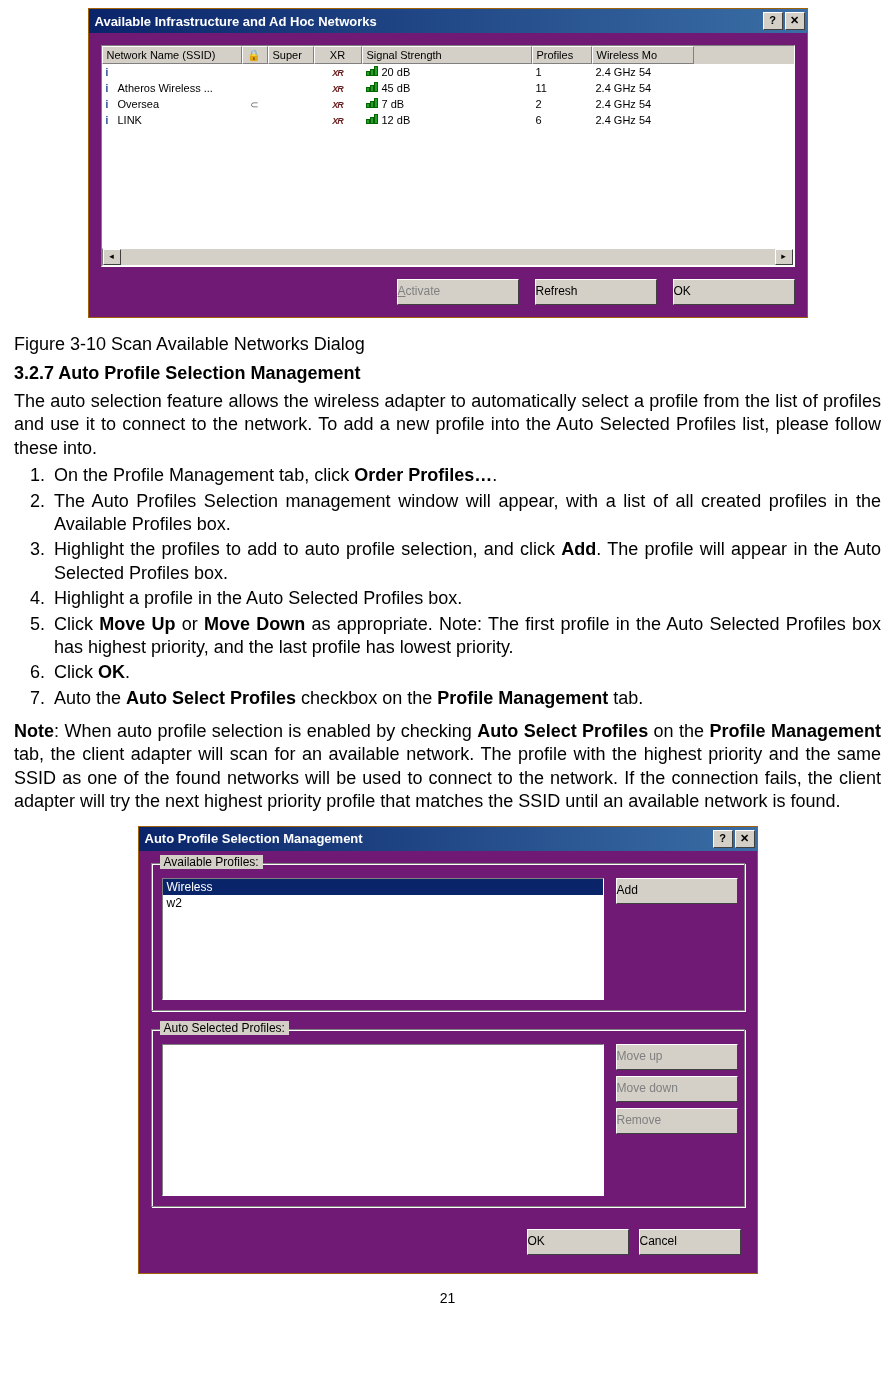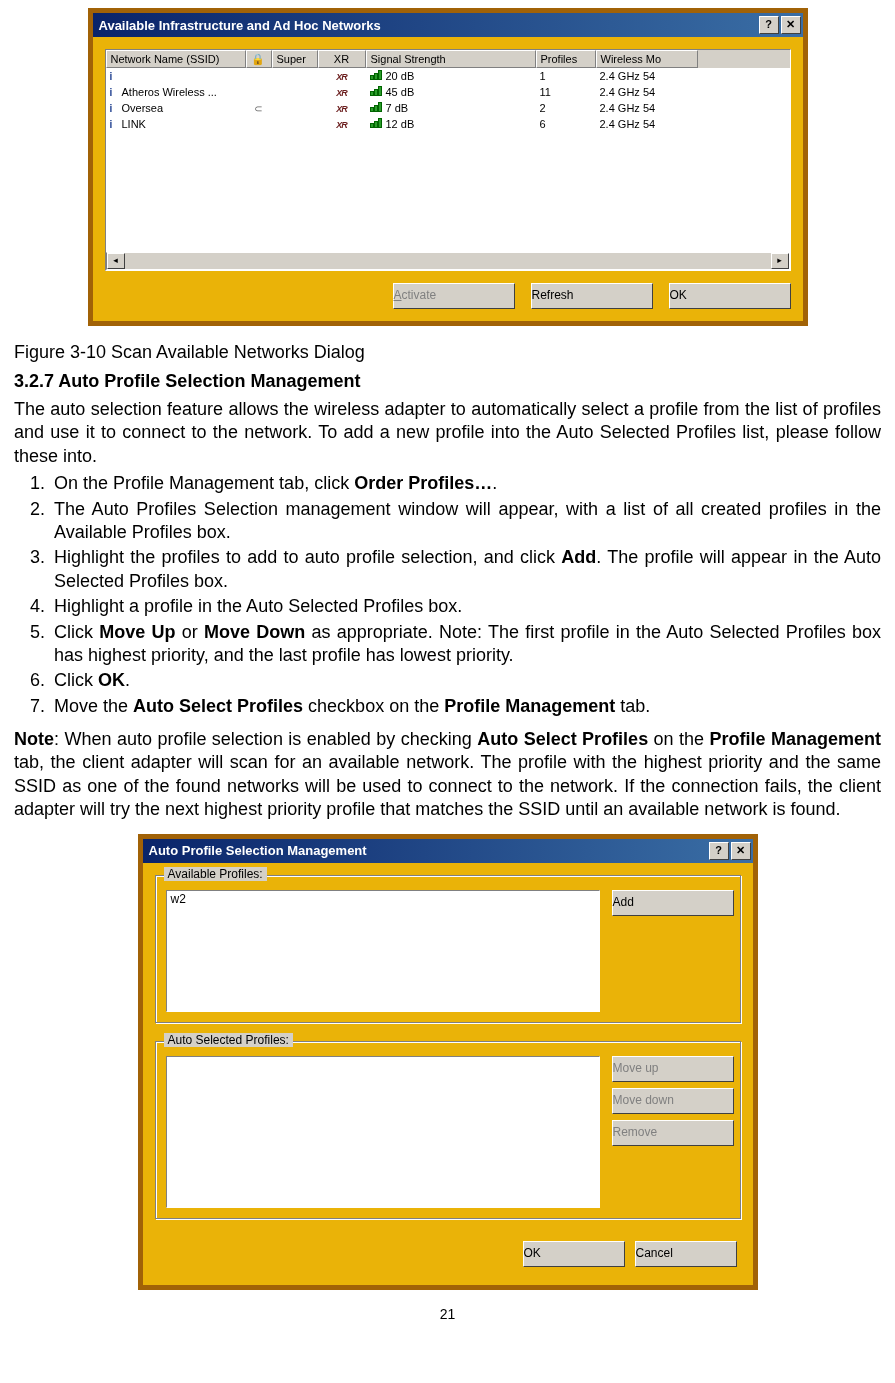--- a/index.html
+++ b/index.html
@@ -51,22 +51,22 @@
   .bold { font-weight: bold; }
   .page-number {
     text-align: center;
     font-size: 14px;
     margin-top: 6px;
   }
 
   
   .dialog {
     margin: 0 auto 16px auto;
-    border: 5px solid #a16207;
-    background: #eab308;
+    border: 1px solid #a16207;
+    background: #701a75;
     box-sizing: border-box;
   }
   .dialog.scan {
     width: 720px;
   }
   .dialog.auto {
     width: 620px;
   }
   .titlebar {
     display: flex;
@@ -369,38 +369,39 @@
 
   <p class="para">The auto selection feature allows the wireless adapter to automatically select a profile from the list of profiles and use it to connect to the network. To add a new profile into the Auto Selected Profiles list, please follow these into.</p>
 
   <ol class="steps">
     <li><span>On the Profile Management tab, click </span><span class="bold">Order Profiles…</span><span>.</span></li>
     <li>The Auto Profiles Selection management window will appear, with a list of all created profiles in the Available Profiles box.</li>
     <li><span>Highlight the profiles to add to auto profile selection, and click </span><span class="bold">Add</span><span>. The profile will appear in the Auto Selected Profiles box.</span></li>
     <li>Highlight a profile in the Auto Selected Profiles box.</li>
     <li><span>Click </span><span class="bold">Move Up</span><span> or </span><span class="bold">Move Down</span><span> as appropriate. Note: The first profile in the Auto Selected Profiles box has highest priority, and the last profile has lowest priority.</span></li>
     <li><span>Click </span><span class="bold">OK</span><span>.</span></li>
-    <li><span>Move the </span><span class="bold">Auto Select Profiles</span><span> checkbox on the </span><span class="bold">Profile Management</span><span> tab.</span></li>
+    <li><span>Auto the </span><span class="bold">Auto Select Profiles</span><span> checkbox on the </span><span class="bold">Profile Management</span><span> tab.</span></li>
   </ol>
 
   <p class="note">
     <span class="bold">Note</span><span>: When auto profile selection is enabled by checking </span><span class="bold">Auto Select Profiles</span><span> on the </span><span class="bold">Profile Management</span><span> tab, the client adapter will scan for an available network. The profile with the highest priority and the same SSID as one of the found networks will be used to connect to the network. If the connection fails, the client adapter will try the next highest priority profile that matches the SSID until an available network is found.</span>
   </p>
 
   <div class="dialog auto">
     <div class="titlebar">
       <span class="title-text">Auto Profile Selection Management</span>
       <div class="tbtn">?</div>
       <div class="tbtn">✕</div>
     </div>
     <div class="dialog-body">
       <div class="groupbox">
         <div class="legend">Available Profiles:</div>
         <div class="group-content">
           <div class="listbox" id="available-listbox">
+              <div class="item selected">Wireless</div>
               <div class="item">w2</div>
             </div>
           <div class="vstack">
             <div class="btn wide">Add</div>
           </div>
         </div>
       </div>
       <div class="groupbox">
         <div class="legend">Auto Selected Profiles:</div>
         <div class="group-content">

